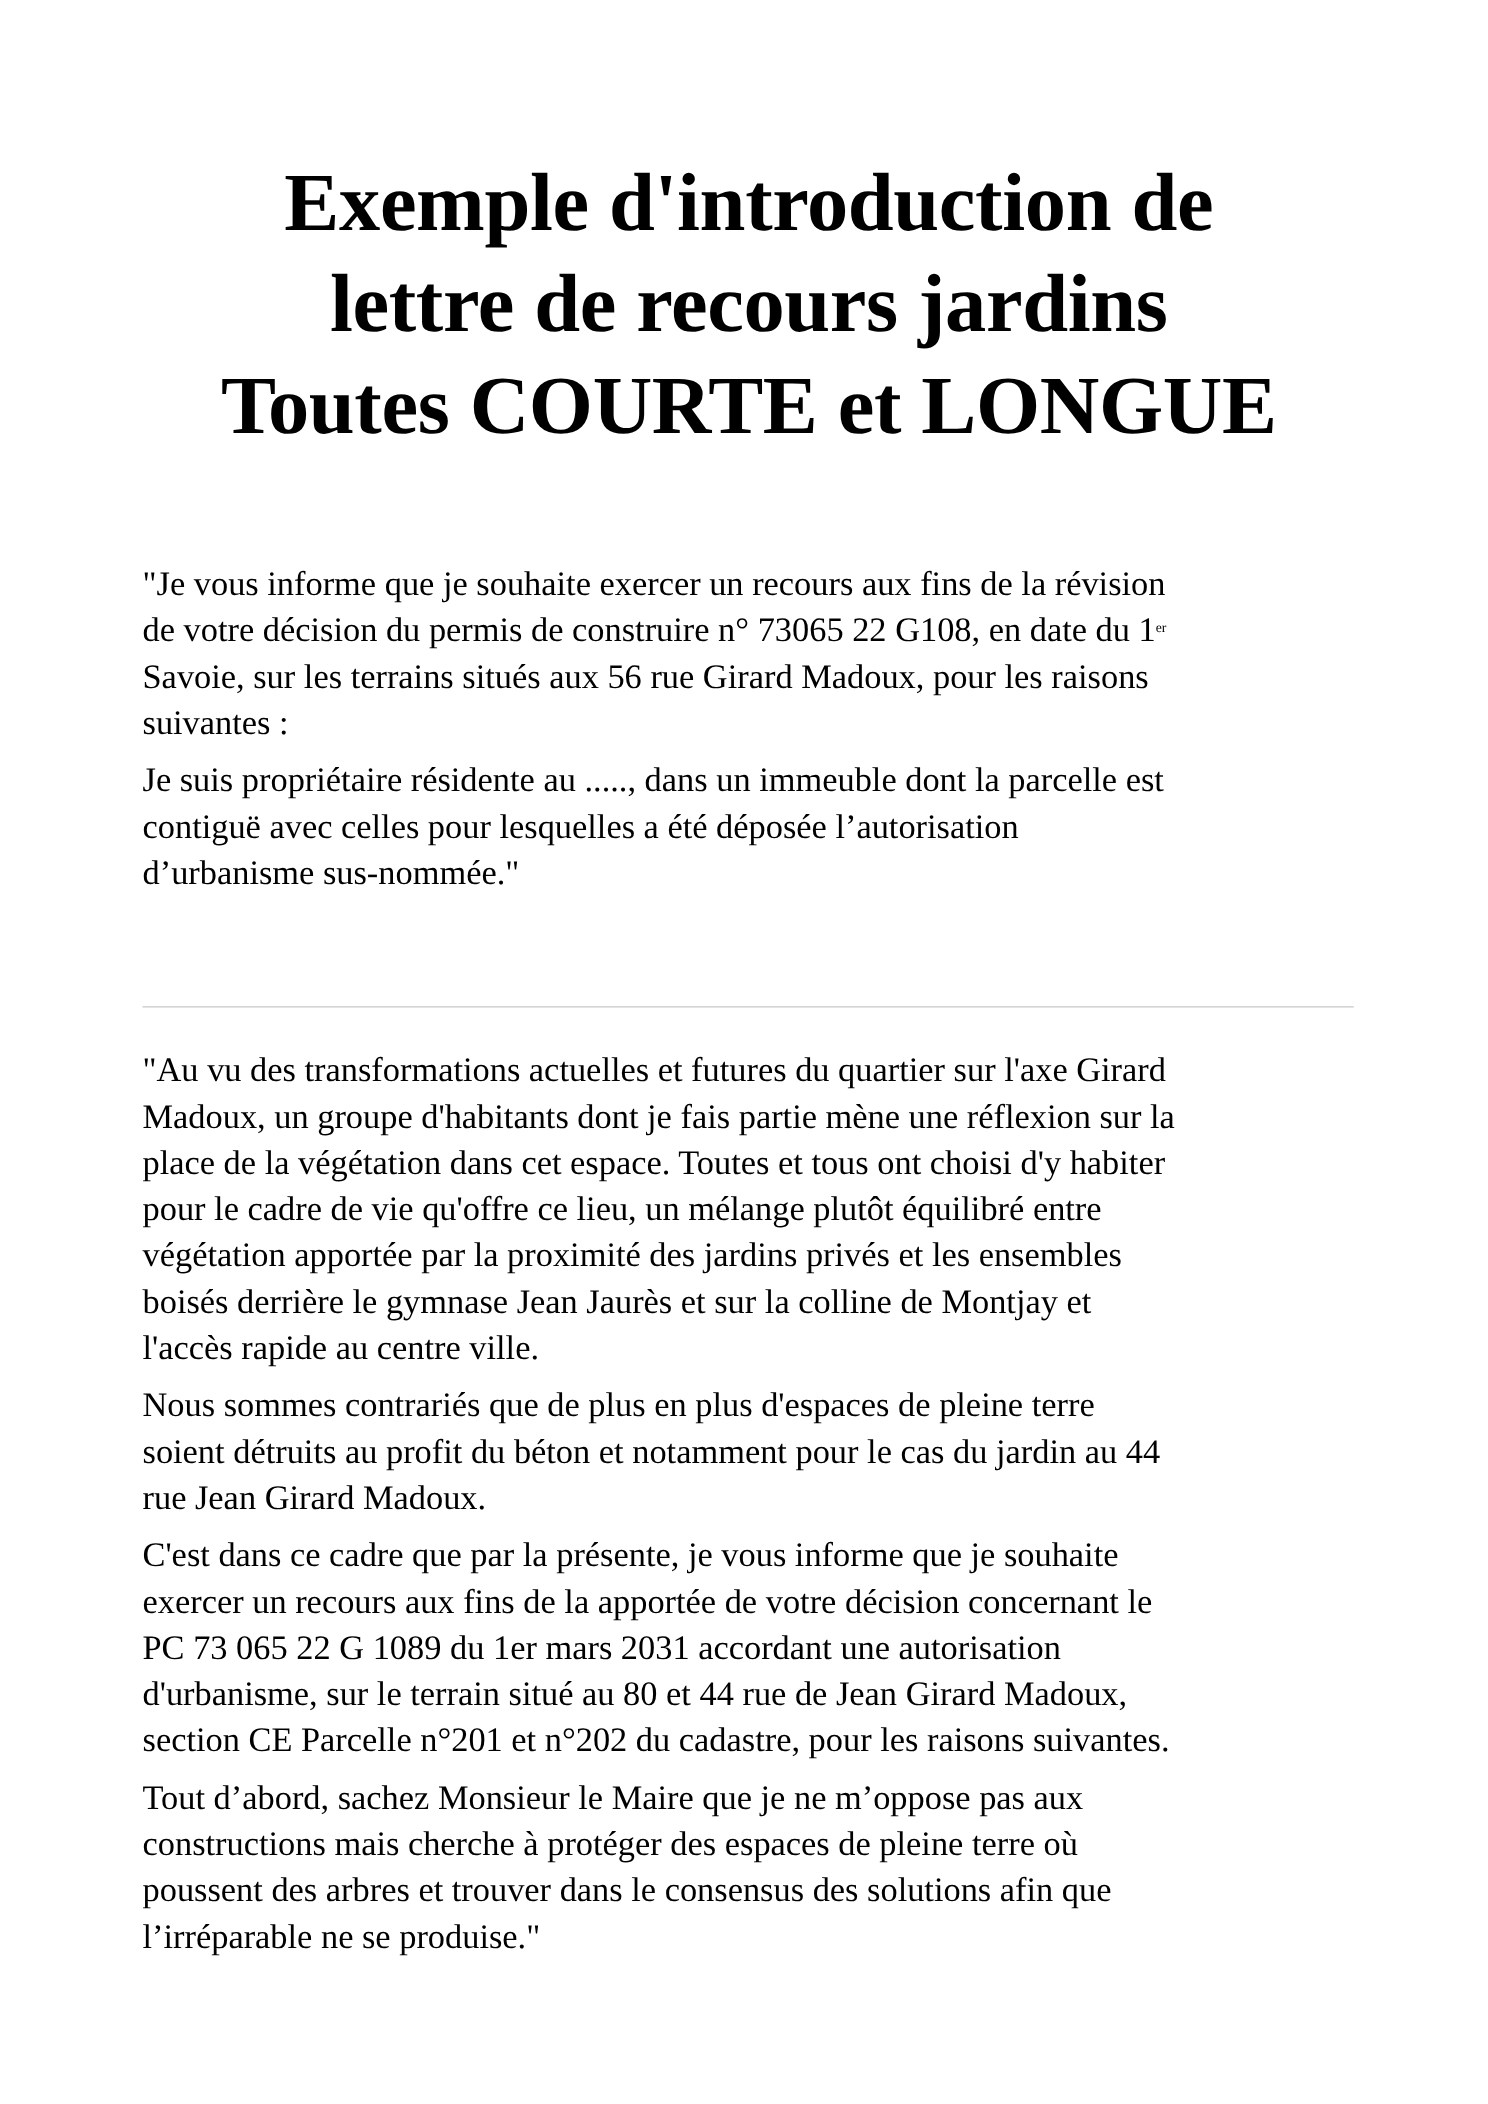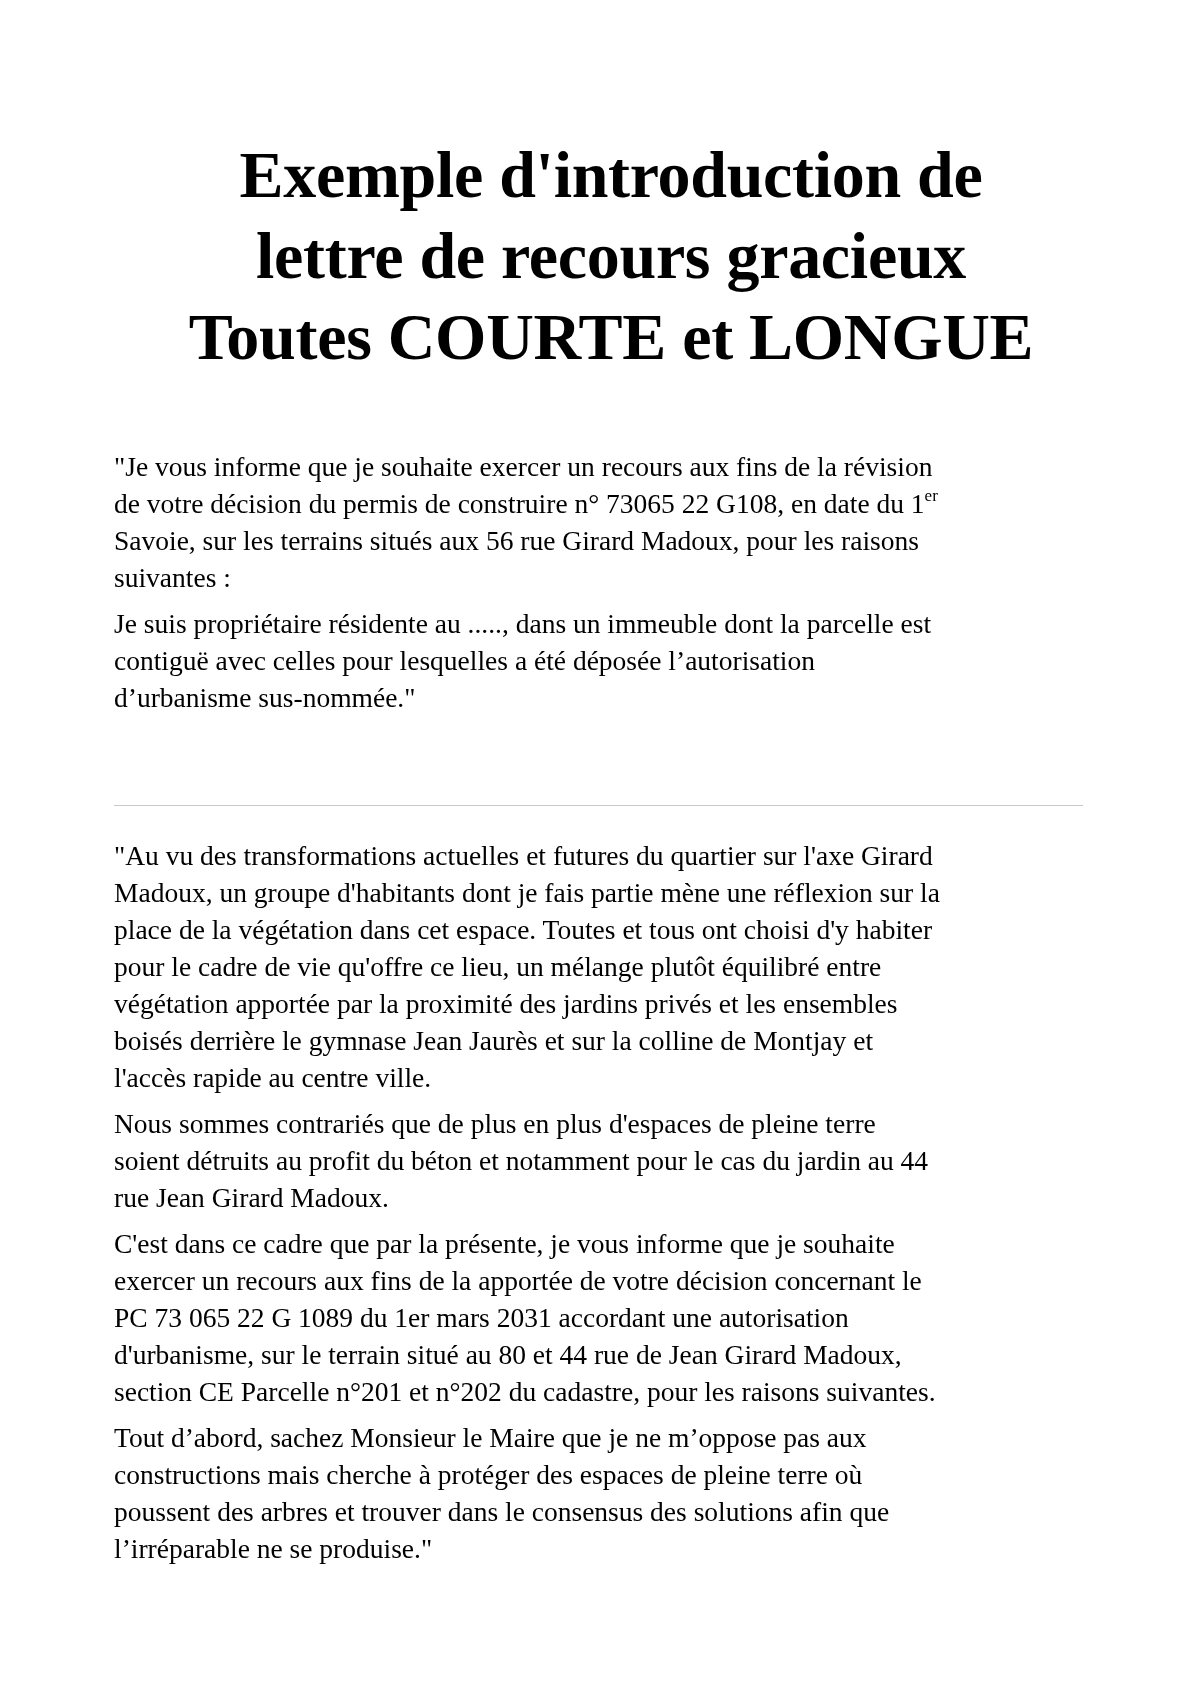--- a/index.html
+++ b/index.html
@@ -20,21 +20,21 @@
       left: 0;
       top: 0;
       width: 1190px;
       height: 1683px;
     }
     .title {
       position: absolute;
       left: 60px;
       width: 1070px;
       top: 118px;
-      margin: 16px;
+      margin: 4px;
       text-align: center;
       font-weight: bold;
       font-size: 66px;
       line-height: 81px;
       letter-spacing: -0.3px;
     }
     .title span {
       display: block;
       white-space: nowrap;
     }
@@ -46,21 +46,21 @@
       line-height: 37px;
     }
     .section p {
       margin: 0 0 9px 0;
     }
     .line {
       display: block;
       white-space: nowrap;
     }
     sup {
-      font-size: 17px;
+      font-size: 11px;
       line-height: 0;
       vertical-align: 0.7em;
     }
     #section-short { top: 448px; }
     #section-long { top: 837px; }
     .divider {
       position: absolute;
       left: 114px;
       width: 969px;
       top: 805px;
@@ -68,21 +68,21 @@
       border-top: 1.5px solid #c8c8c8;
     }
   </style>
 </head>
 <body>
 
 <div class="page">
 
   <h1 class="title">
     <span>Exemple d'introduction de</span>
-    <span>lettre de recours gracieux</span>
+    <span>lettre de recours jardins</span>
     <span>Toutes COURTE et LONGUE</span>
   </h1>
 
   <div class="section" id="section-short">
     <p>
       <span class="line">"Je vous informe que je souhaite exercer un recours aux fins de la révision</span>
       <span class="line"><span>de votre décision du permis de construire n° 73065 22 G108, en date du 1</span><sup>er</sup></span>
       <span class="line">Savoie, sur les terrains situés aux 56 rue Girard Madoux, pour les raisons</span>
       <span class="line">suivantes :</span>
     </p>

